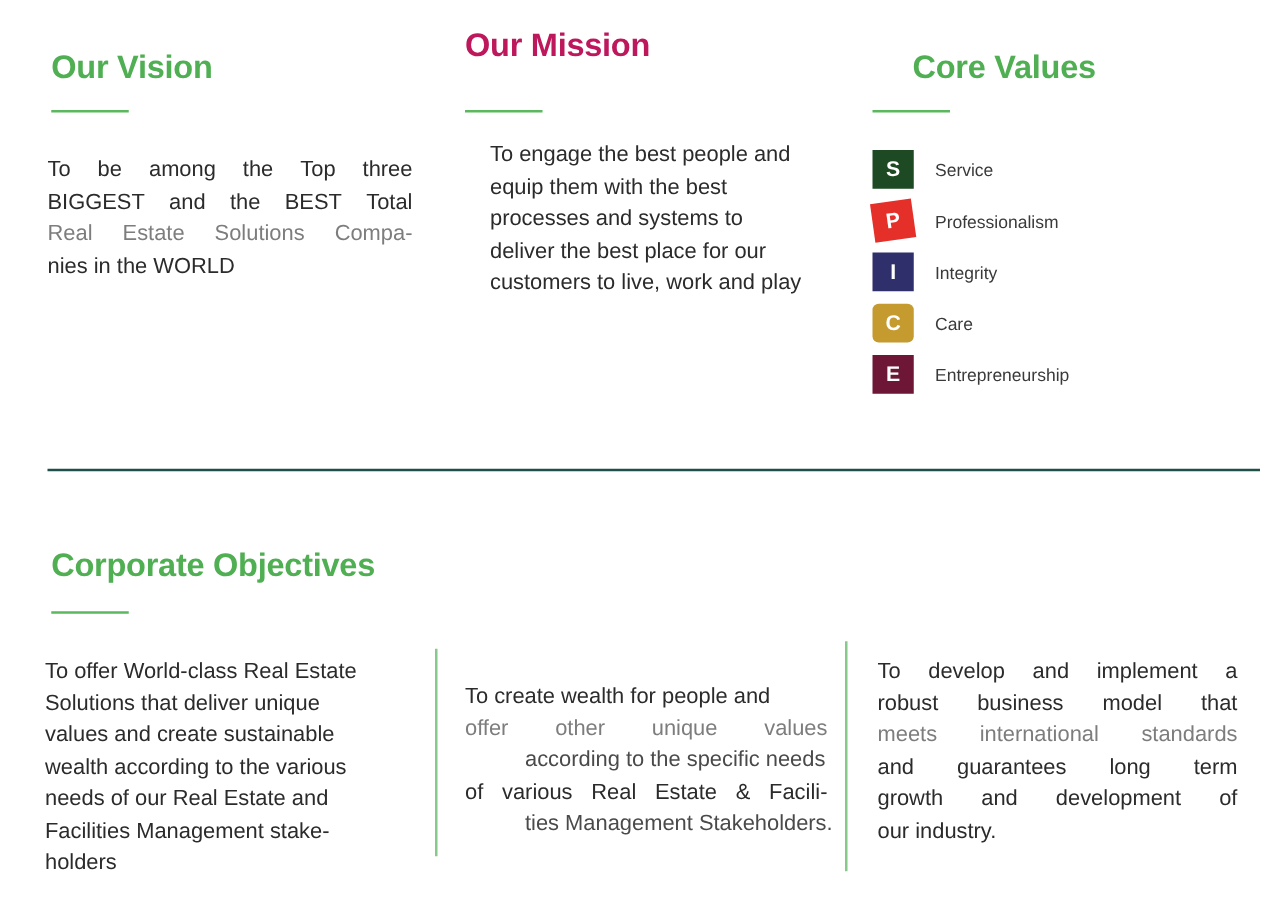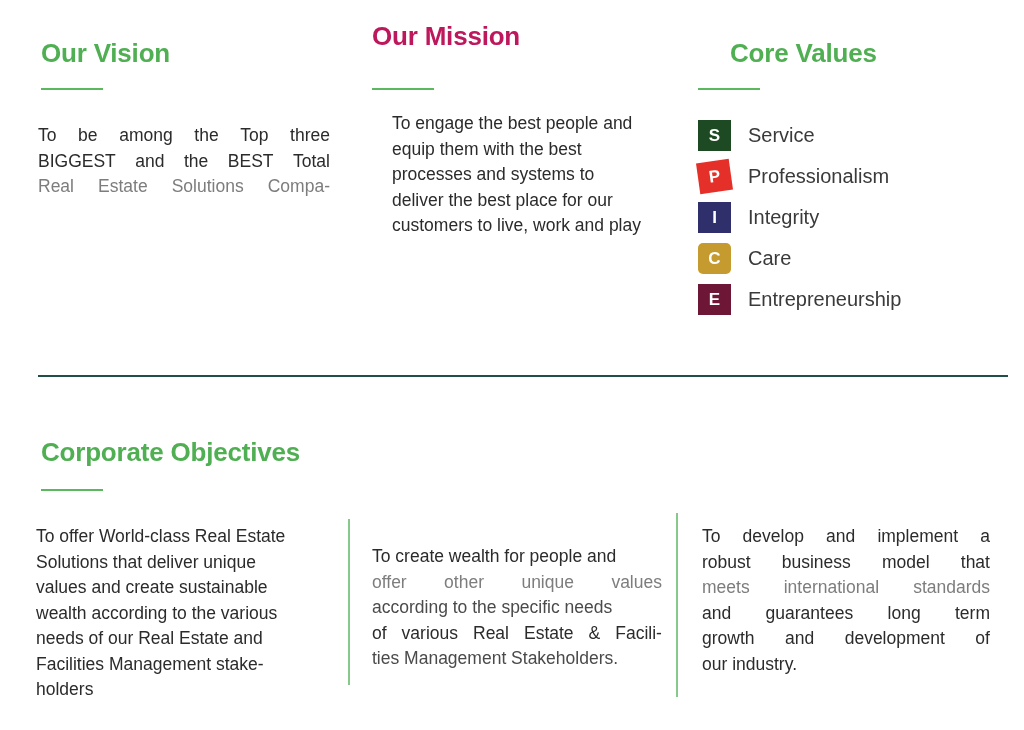--- a/index.html
+++ b/index.html
@@ -40,21 +40,21 @@
   .body-col {
     position: absolute;
     font-family: "Liberation Sans", sans-serif;
     font-size: 17.5px;
     line-height: 25.5px;
     color: #3a3a3a;
   }
   .body-col .ln { display: block; white-space: nowrap; }
   .ln.dark  { color: #2b2b2b; }
   .ln.light { color: #7d7d7d; }
-  .ln.mid   { color: #4a4a4a; }
+  .ln.mid   { color: #4a4a4a; margin-left: 48px; }
 
   
   .ln.just {
     display: flex;
     justify-content: space-between;
   }
   .ln.just > span { white-space: pre; }
 
   
   #core-values-list {
@@ -82,21 +82,21 @@
     line-height: 1;
   }
   .cv-badge.b-s { background: #1d4a22; }
   .cv-badge.b-p { background: #e5302a; transform: rotate(-8deg); }
   .cv-badge.b-i { background: #2e2f6b; }
   .cv-badge.b-c { background: #c59a2e; border-radius: 5px; }
   .cv-badge.b-e { background: #6e1636; }
   .cv-label {
     margin-left: 17px;
     font-family: "Liberation Sans", sans-serif;
-    font-size: 20px;
+    font-size: 14px;
     color: #3a3a3a;
     white-space: nowrap;
   }
 
   
   #main-divider {
     position: absolute;
     left: 38px;
     top: 375px;
     width: 970px;
@@ -131,20 +131,21 @@
         <span>the</span>
         <span>BEST</span>
         <span>Total</span>
       </div>
       <div class="ln light just">
         <span>Real</span>
         <span>Estate</span>
         <span>Solutions</span>
         <span>Compa-</span>
       </div>
+      <div class="ln dark">nies in the WORLD</div>
     </div>
 
   <div class="section-heading" style="left: 372px; top: 21px; color: #be185d;">Our Mission</div>
   <div class="heading-rule" style="left: 372px; top: 88px; background: rgb(92, 184, 95);"></div>
   <div class="body-col" id="mission-body" style="left:392px; top:111px; width:292px;">
       <div class="ln dark">To engage the best people and</div>
       <div class="ln dark">equip them with the best</div>
       <div class="ln dark">processes and systems to</div>
       <div class="ln dark">deliver the best place for our</div>
       <div class="ln dark">customers to live, work and play</div>

